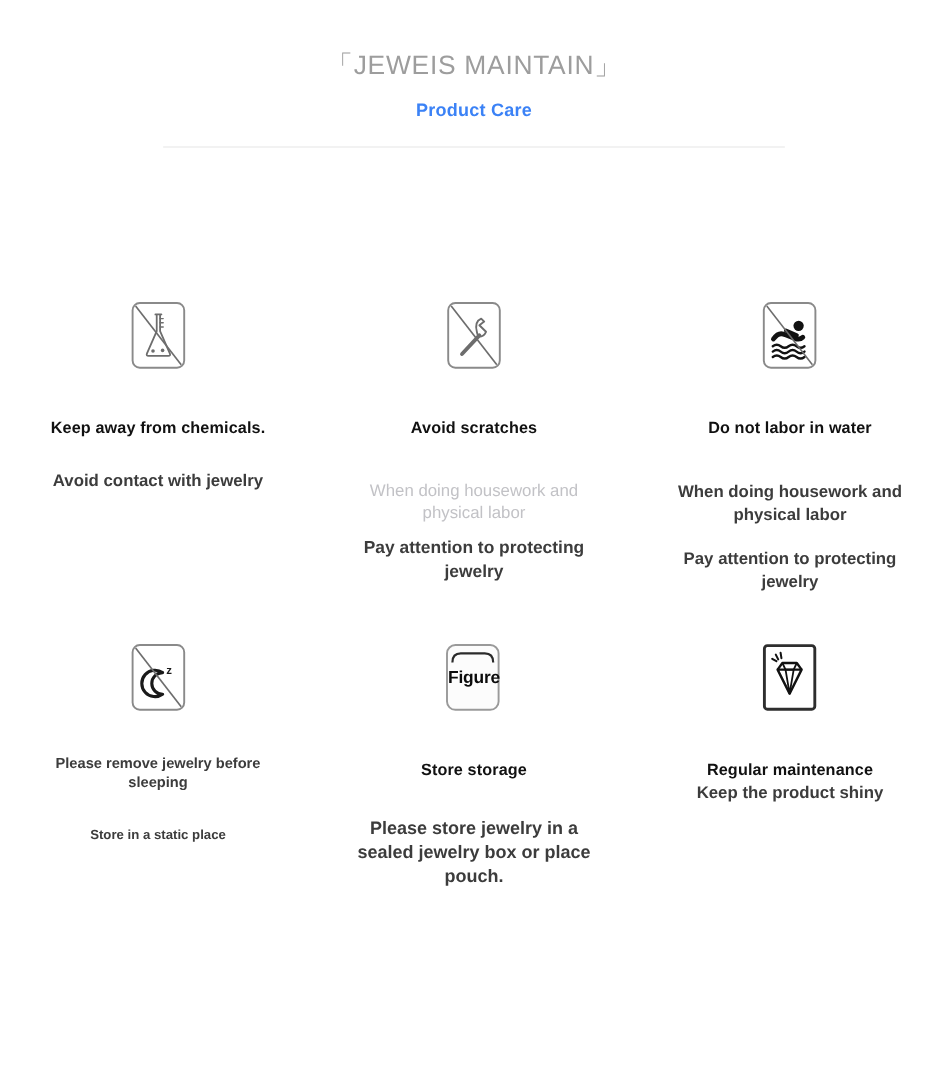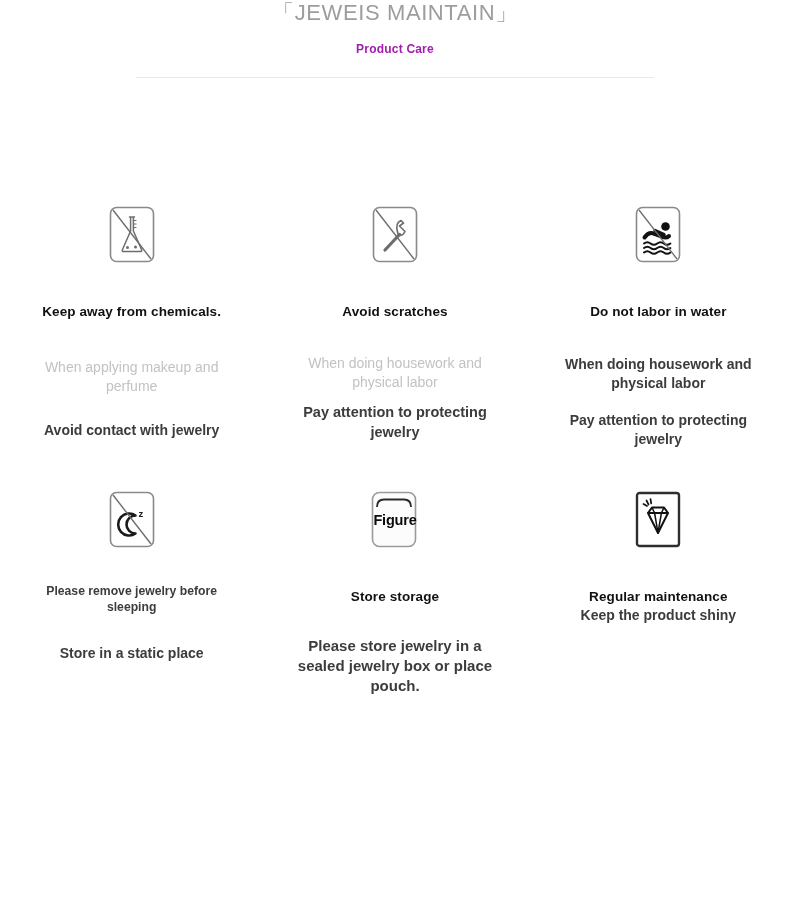--- a/index.html
+++ b/index.html
@@ -19,37 +19,38 @@
   .page {
     position: relative;
     width: 790px;
     height: 908px;
     background: #fff;
     overflow: hidden;
   }
 
   
   .header {
+    padding-top: 42px;
     text-align: center;
   }
 
   .brand-title {
     font-size: 22px;
     font-weight: 400;
     color: #9d9d9d;
     letter-spacing: 0.6px;
     line-height: 1.15;
     white-space: nowrap;
   }
 
   .sub-title {
     margin-top: 17px;
-    font-size: 12px;
-    font-weight: bold;
-    color: #a21caf;
+    font-size: 15px;
+    font-weight: bold;
+    color: #3b82f6;
     letter-spacing: 0.2px;
   }
 
   .divider {
     width: 518px;
     height: 1px;
     margin: 21px auto 0 auto;
     background: #e9e9e9;
   }
 
@@ -110,21 +111,21 @@
   .c1 .cell-line.l2 { margin-top: 37px; font-size: 14px; }
   .c1 .cell-line.l3 { margin-top: 25px; font-size: 14px; }
 
   .c2 .cell-line.l2 { margin-top: 33px; font-size: 14px; max-width: 215px; }
   .c2 .cell-line.l3 { margin-top: 11px; font-size: 14.5px; max-width: 215px; }
 
   .c3 .cell-line.l2 { margin-top: 34px; font-size: 14px; max-width: 215px; }
   .c3 .cell-line.l3 { margin-top: 18px; font-size: 14px; max-width: 255px; }
 
   .c4 .cell-line.l2 { margin-top: 35px; font-size: 12.2px; }
-  .c4 .cell-line.l3 { margin-top: 28px; font-size: 14px; }
+  .c4 .cell-line.l3 { margin-top: 28px; font-size: 11px; }
 
   .c5 .cell-line.l2 { margin-top: 30px; font-size: 15px; max-width: 205px; }
 
   .c6 .cell-line.l2 { margin-top: 37px; font-size: 10.5px; }
   .c6 .cell-line.l3 { font-size: 14px; }
 
   
   .figure-ph {
     position: relative;
     width: 48px;
@@ -164,21 +165,20 @@
             <rect x="1.5" y="1.5" width="43" height="54" rx="6" ry="6" stroke="#8a8a8a" stroke-width="1.6" fill="#fff"></rect>
             <path d="M20.5 11 L25.5 11" stroke="#6d6d6d" stroke-width="1.5" stroke-linecap="round"></path>
             <path d="M21.6 11 L21.6 25 L13.5 43.5 Q12.6 45.5 14.8 45.5 L31.2 45.5 Q33.4 45.5 32.5 43.5 L24.4 25 L24.4 11" stroke="#6d6d6d" stroke-width="1.5" fill="none" stroke-linejoin="round"></path>
             <path d="M24.4 14.5 L27 14.5 M24.4 18 L27 18 M24.4 21.5 L27 21.5" stroke="#6d6d6d" stroke-width="1.2" stroke-linecap="round"></path>
             <circle cx="18.5" cy="41.5" r="1.5" fill="#6d6d6d"></circle>
             <circle cx="26.5" cy="41" r="1.5" fill="#6d6d6d"></circle>
             <path d="M4 4 L42 53" stroke="#6d6d6d" stroke-width="1.4"></path>
           </svg>
         </span>
         <div class="cell-title">Keep away from chemicals.</div>
-        <div class="cell-line l2 line-muted">When applying makeup and perfume</div>
         <div class="cell-line l3 line-dark">Avoid contact with jewelry</div>
       </div>
 
       <div class="cell c2">
         <span class="icon-box">
           <svg width="46" height="57" viewBox="0 0 46 57" fill="none">
             <rect x="1.5" y="1.5" width="43" height="54" rx="6" ry="6" stroke="#8a8a8a" stroke-width="1.6" fill="#fff"></rect>
             <path d="M13 44 L27.5 28.5" stroke="#6d6d6d" stroke-width="3.2" stroke-linecap="round"></path>
             <path d="M25.5 26 Q23 17 29 14.5 L31.5 17 L27.5 20 L33 25.5 Q31 30 26.5 29.5 Z" stroke="#6d6d6d" stroke-width="1.6" fill="none" stroke-linejoin="round"></path>
             <path d="M4 4 L42 53" stroke="#6d6d6d" stroke-width="1.4"></path>

